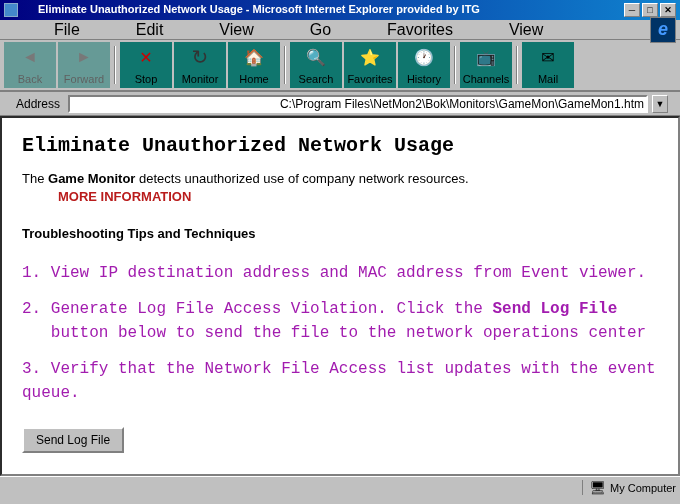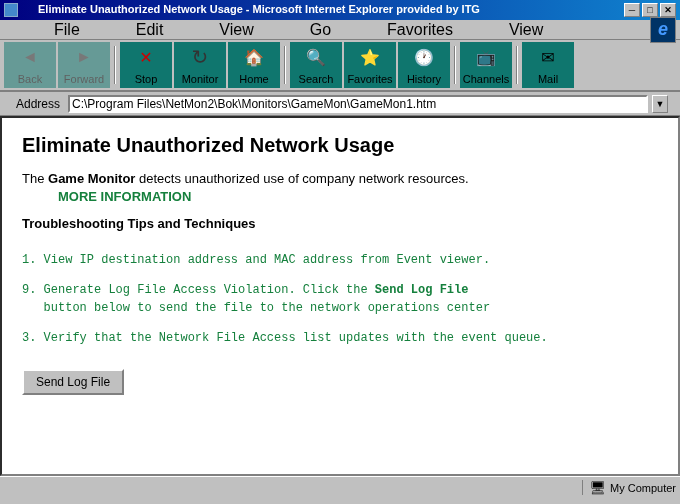--- a/index.html
+++ b/index.html
@@ -107,20 +107,21 @@
     .address-label { font-size: 12px; padding: 0 4px; }
     .address-input {
       flex: 1;
       height: 18px;
       border: 2px solid;
       border-color: #808080 #ffffff #ffffff #808080;
       background: white;
       font-size: 12px;
       padding: 0 2px;
       outline: none;
+      text-align: right;
     }
     .address-dropdown {
       width: 16px; height: 18px;
       background: #c0c0c0;
       border: 1px solid;
       border-color: #ffffff #808080 #808080 #ffffff;
       display: flex; align-items: center; justify-content: center;
       cursor: pointer; font-size: 9px;
     }
 
@@ -133,45 +134,45 @@
       padding: 16px 20px;
       position: relative;
       border: 2px inset #808080;
     }
 
     .page-title {
       font-size: 20px;
       font-weight: bold;
       color: #000000;
       margin-bottom: 14px;
-      font-family: Liberation Sans, sans-serif;
+      font-family: Liberation Mono, monospace;
     }
 
     .intro-text {
       font-size: 13px;
       margin-bottom: 3px;
       color: #000;
     }
 
     .section-heading {
       font-size: 13px;
       font-weight: bold;
-      color: #15803d;
-      margin-bottom: 12px;
+      color: #b91c1c;
+      margin-bottom: 22px;
       padding-left: 36px;
     }
 
     .subsection-heading {
       font-size: 13px;
       font-weight: bold;
       color: #000;
       margin-bottom: 20px;
     }
 
-    .steps { font-family: 'Courier New', monospace; font-size: 12px; color: #15803d; }
+    .steps { font-family: 'Courier New', monospace; font-size: 16px; color: #a21caf; }
     .step { margin-bottom: 12px; line-height: 1.5; }
 
     .send-btn {
       margin-top: 10px;
       padding: 4px 12px;
       background: #c0c0c0;
       border: 2px solid;
       border-color: #ffffff #808080 #808080 #ffffff;
       font-size: 12px;
       cursor: pointer;
@@ -291,21 +292,21 @@
 
   <p class="section-heading">MORE INFORMATION</p>
 
   <p class="subsection-heading">Troubleshooting Tips and Techniques</p>
 
   <div class="steps">
     <div class="step">
       <span>1. View IP destination address and MAC address from Event viewer.</span>
     </div>
     <div class="step">
-      <span>9. Generate Log File Access Violation. Click the </span><strong>Send Log File</strong>
+      <span>2. Generate Log File Access Violation. Click the </span><strong>Send Log File</strong>
       <br>&nbsp;&nbsp;&nbsp;button below to send the file to the network operations center
     </div>
     <div class="step">
       <span>3. Verify that the Network File Access list updates with the event queue.</span>
     </div>
   </div>
 
   <button class="send-btn">Send Log File</button>
 </div>
 

